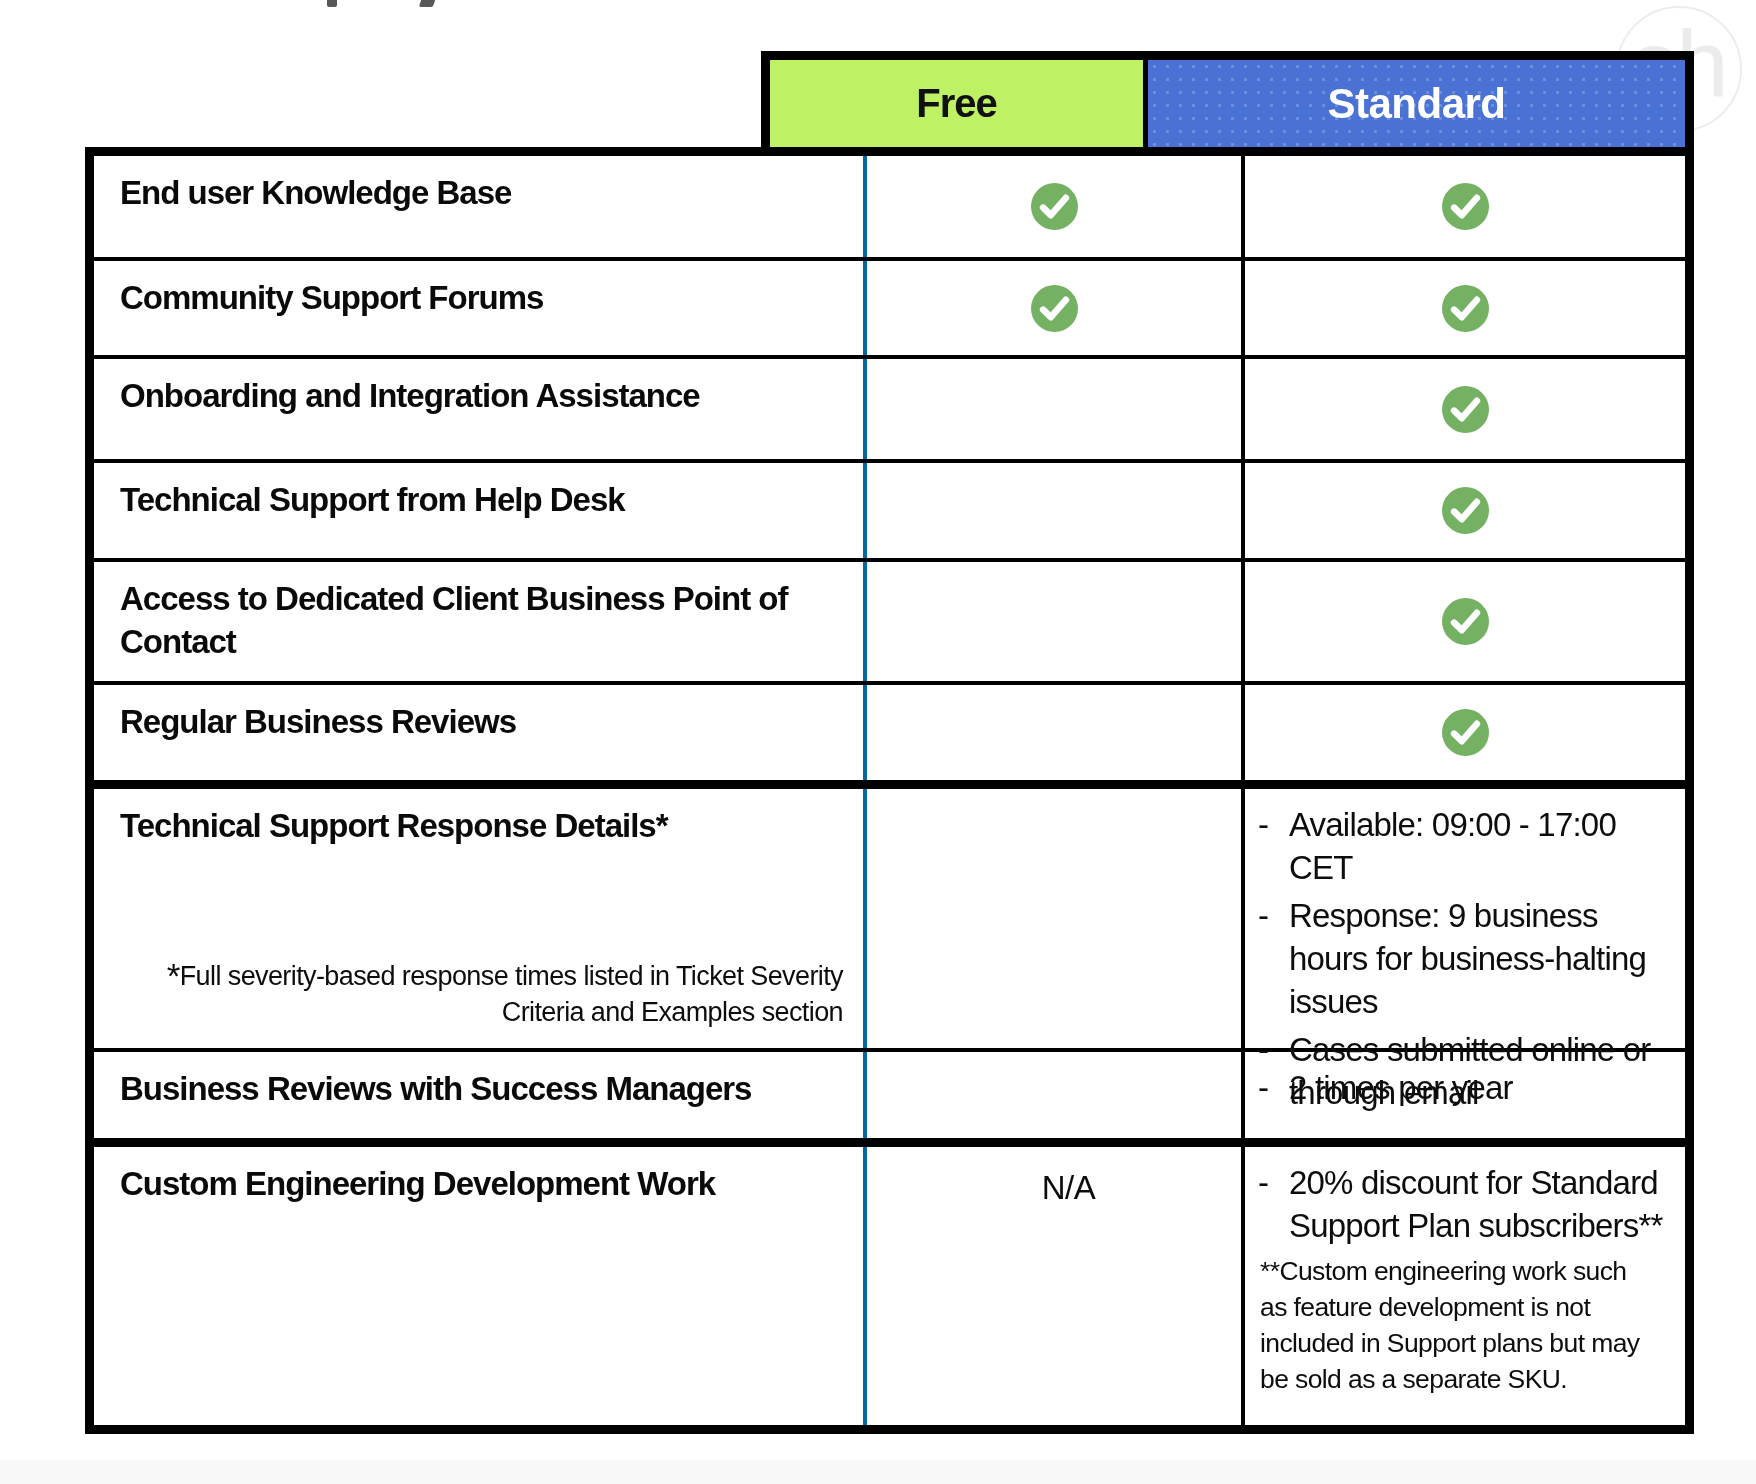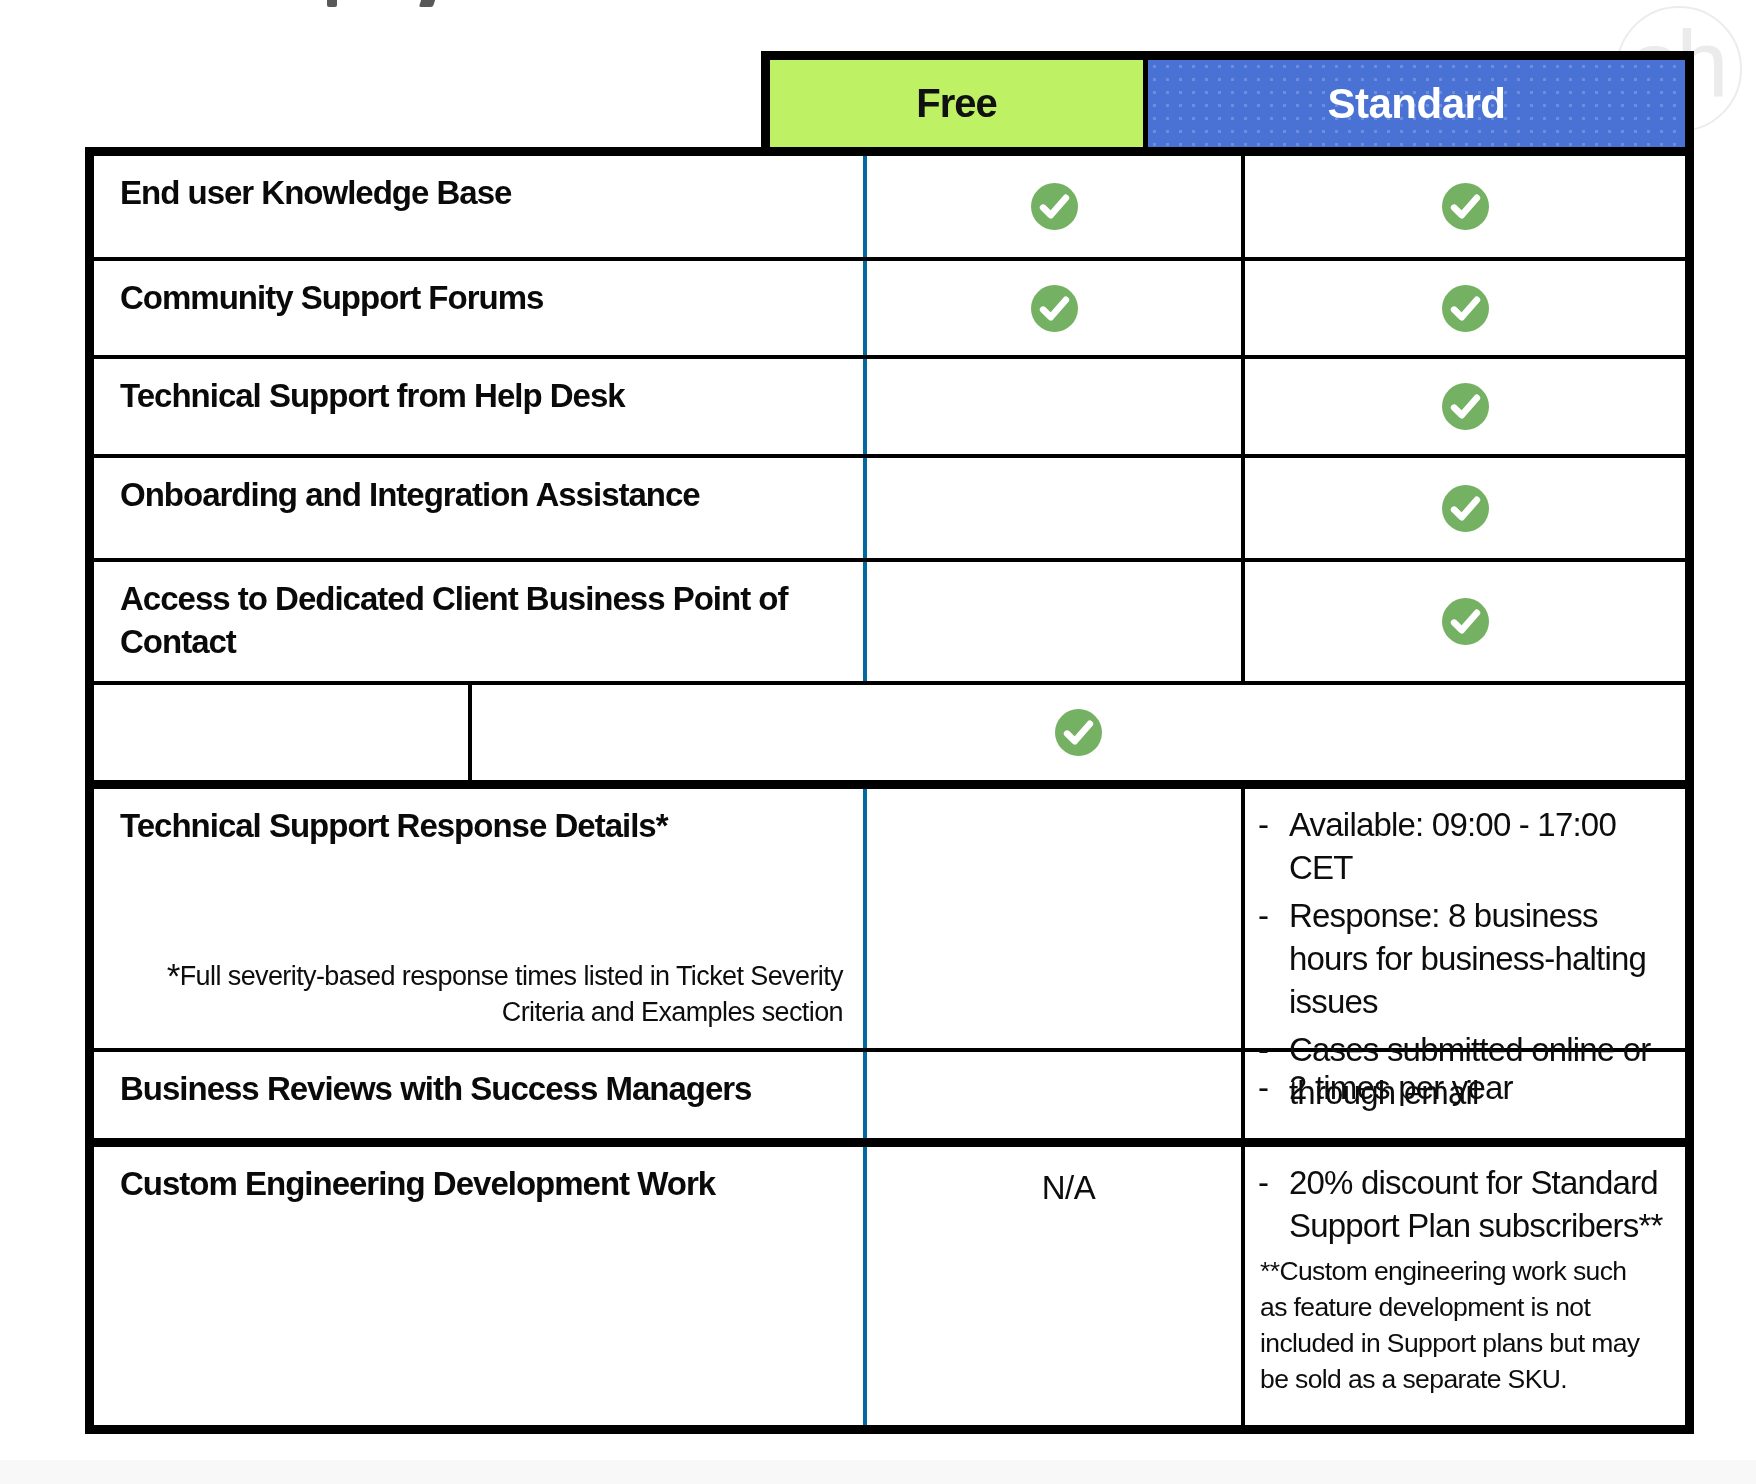--- a/index.html
+++ b/index.html
@@ -101,57 +101,60 @@
             <path d="M6.2 12.6 L10.1 16.4 L17.8 7.6" stroke="#ffffff" stroke-width="3.4" fill="none" stroke-linecap="round" stroke-linejoin="round"></path>
           </svg>
         </div>
         <div class="cell plan-standard center-both">
           <svg class="check-icon" viewBox="0 0 24 24">
             <circle cx="12" cy="12" r="12" fill="#74b163"></circle>
             <path d="M6.2 12.6 L10.1 16.4 L17.8 7.6" stroke="#ffffff" stroke-width="3.4" fill="none" stroke-linecap="round" stroke-linejoin="round"></path>
           </svg>
         </div>
       </div>
+      <div class="row row-3">
+        <div class="cell feature">
+          <div class="feature-label">Onboarding and Integration Assistance</div>
+        </div>
+        <div class="cell plan-free "></div>
+        <div class="cell plan-standard center-both">
+          <svg class="check-icon" viewBox="0 0 24 24">
+            <circle cx="12" cy="12" r="12" fill="#74b163"></circle>
+            <path d="M6.2 12.6 L10.1 16.4 L17.8 7.6" stroke="#ffffff" stroke-width="3.4" fill="none" stroke-linecap="round" stroke-linejoin="round"></path>
+          </svg>
+        </div>
+      </div>
       <div class="row row-4">
         <div class="cell feature">
           <div class="feature-label">Technical Support from Help Desk</div>
         </div>
         <div class="cell plan-free "></div>
         <div class="cell plan-standard center-both">
           <svg class="check-icon" viewBox="0 0 24 24">
             <circle cx="12" cy="12" r="12" fill="#74b163"></circle>
             <path d="M6.2 12.6 L10.1 16.4 L17.8 7.6" stroke="#ffffff" stroke-width="3.4" fill="none" stroke-linecap="round" stroke-linejoin="round"></path>
           </svg>
         </div>
       </div>
-      <div class="row row-3">
-        <div class="cell feature">
-          <div class="feature-label">Onboarding and Integration Assistance</div>
-        </div>
-        <div class="cell plan-free "></div>
-        <div class="cell plan-standard center-both">
-          <svg class="check-icon" viewBox="0 0 24 24">
-            <circle cx="12" cy="12" r="12" fill="#74b163"></circle>
-            <path d="M6.2 12.6 L10.1 16.4 L17.8 7.6" stroke="#ffffff" stroke-width="3.4" fill="none" stroke-linecap="round" stroke-linejoin="round"></path>
-          </svg>
-        </div>
-      </div>
       <div class="row row-5">
         <div class="cell feature">
           <div class="feature-label">Access to Dedicated Client Business Point of Contact</div>
         </div>
         <div class="cell plan-free "></div>
         <div class="cell plan-standard center-both">
           <svg class="check-icon" viewBox="0 0 24 24">
             <circle cx="12" cy="12" r="12" fill="#74b163"></circle>
             <path d="M6.2 12.6 L10.1 16.4 L17.8 7.6" stroke="#ffffff" stroke-width="3.4" fill="none" stroke-linecap="round" stroke-linejoin="round"></path>
           </svg>
         </div>
       </div>
       <div class="row row-6 section-end">
+        <div class="cell feature">
+          <div class="feature-label">Regular Business Reviews</div>
+        </div>
         <div class="cell plan-free "></div>
         <div class="cell plan-standard center-both">
           <svg class="check-icon" viewBox="0 0 24 24">
             <circle cx="12" cy="12" r="12" fill="#74b163"></circle>
             <path d="M6.2 12.6 L10.1 16.4 L17.8 7.6" stroke="#ffffff" stroke-width="3.4" fill="none" stroke-linecap="round" stroke-linejoin="round"></path>
           </svg>
         </div>
       </div>
       <div class="row row-7">
         <div class="cell feature">
@@ -159,21 +162,21 @@
           <div class="feature-footnote"><span class="fn-marker">*</span><span>Full severity-based response times listed in Ticket Severity Criteria and Examples section</span></div>
         </div>
         <div class="cell plan-free "></div>
         <div class="cell plan-standard bullets-cell">
           <div class="bullet">
             <span class="dash">-</span>
             <span class="bullet-text">Available: 09:00 - 17:00 CET</span>
           </div>
           <div class="bullet">
             <span class="dash">-</span>
-            <span class="bullet-text">Response: 8 business hours for business-halting issues</span>
+            <span class="bullet-text">Response: 9 business hours for business-halting issues</span>
           </div>
           <div class="bullet">
             <span class="dash">-</span>
             <span class="bullet-text">Cases submitted online or through email</span>
           </div>
         </div>
       </div>
       <div class="row row-8 section-end">
         <div class="cell feature">
           <div class="feature-label">Business Reviews with Success Managers</div>

